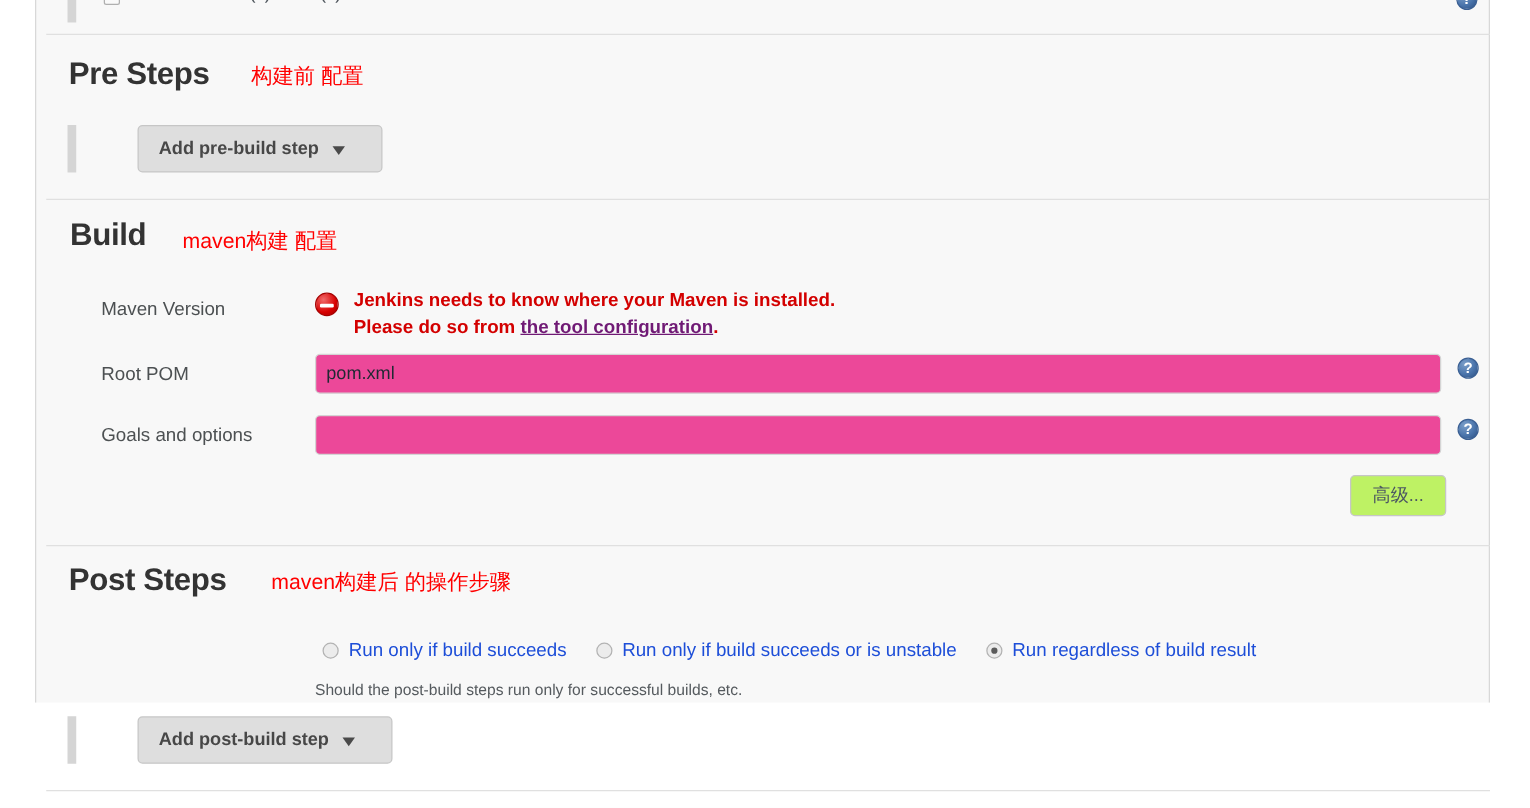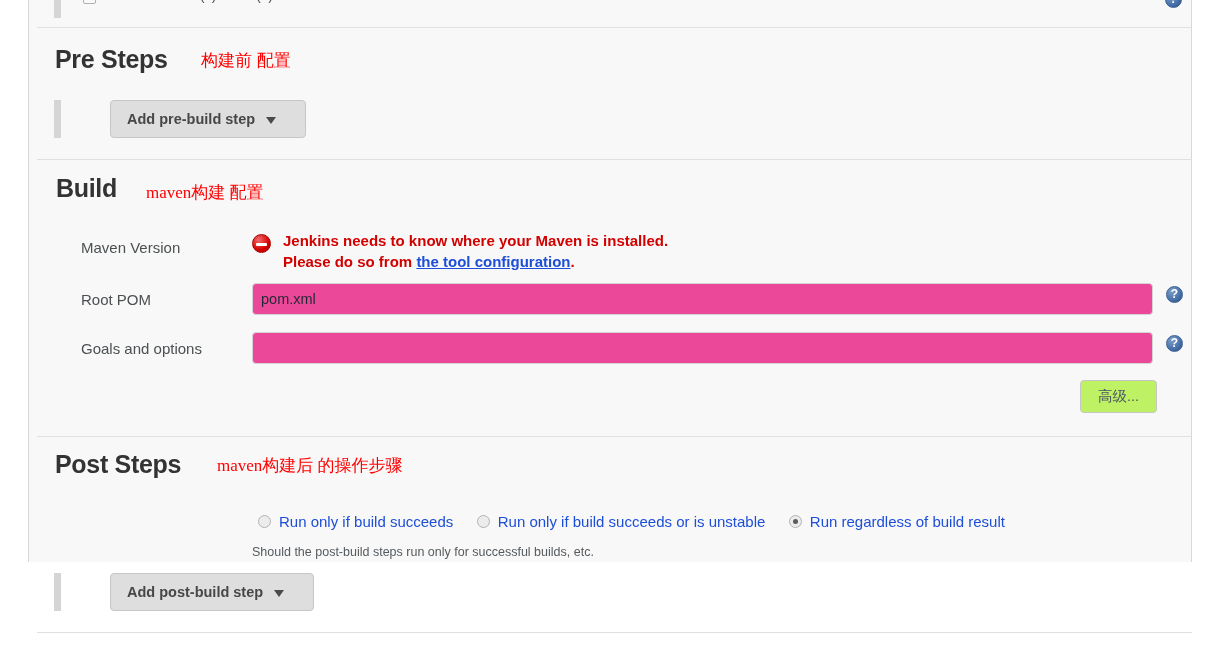--- a/index.html
+++ b/index.html
@@ -80,21 +80,21 @@
     letter-spacing: -0.3px;
     white-space: nowrap;
   }
   .annot {
     position: absolute;
     color: #ff0000;
     white-space: nowrap;
     font-size: 17px;
   }
   .annot-mono {
-    font-family: Liberation Serif, serif;
+    font-family: Liberation Sans, sans-serif;
   }
 
   
   .btn-wrap { position: absolute; }
   .btn-bar {
     position: absolute;
     left: 0; top: 0;
     width: 7px; height: 38px;
     background: #d5d5d5;
   }
@@ -198,21 +198,21 @@
   .err-text {
     position: absolute;
     left: 31px; top: 0;
     font-size: 15px;
     font-weight: bold;
     color: #d30000;
     line-height: 21px;
     white-space: nowrap;
   }
   .err-link {
-    color: #1d4ed8;
+    color: #701a75;
     text-decoration: underline;
   }
 
   
   .radio-row { position: absolute; white-space: nowrap; }
   .radio-item {
     display: inline-flex;
     align-items: center;
     vertical-align: middle;
     margin-right: 19px;

